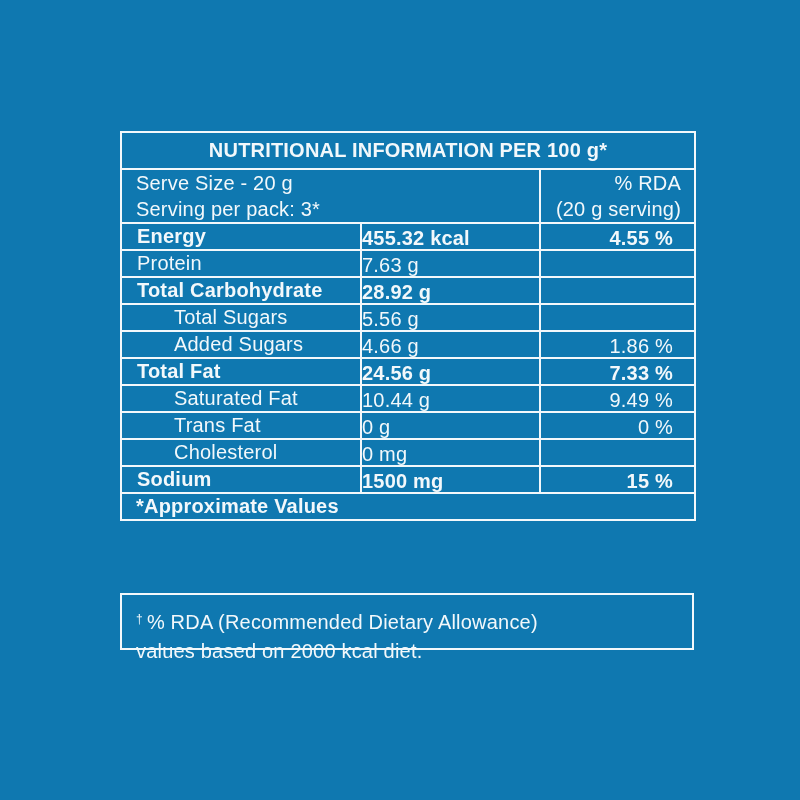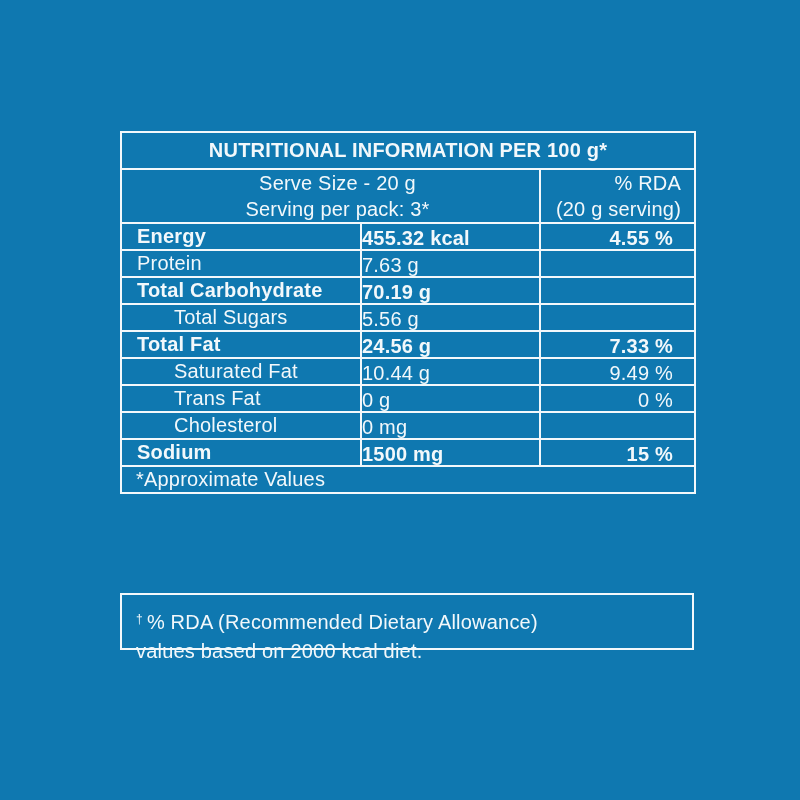--- a/index.html
+++ b/index.html
@@ -45,42 +45,41 @@
     height: 37px;
     text-align: center;
     font-weight: bold;
     font-size: 20px;
     letter-spacing: 0.5px;
   }
   .serve-cell {
     height: 47px;
     padding-left: 14px !important;
     line-height: 26px;
-    text-align: center;
   }
   .rda-head {
     text-align: right;
     padding-right: 13px !important;
     line-height: 26px;
   }
   tr.data td { height: 27px; }
   .c-name { padding-left: 15px !important; }
   .c-name.indent { padding-left: 52px !important; }
   .c-val {
     padding-right: 19px !important;
   }
   .c-rda {
     text-align: right;
     padding-right: 21px !important;
   }
   tr.bold td { font-weight: bold; }
   .num { position: relative; top: 2px; }
   .approx-cell {
     height: 27px;
-    font-weight: normal;
+    font-weight: bold;
     padding-left: 14px !important;
     letter-spacing: 0.3px;
   }
   .footnote {
     position: absolute;
     left: 120px; top: 593px;
     width: 574px; height: 57px;
     border: 2px solid var(--fg);
     padding: 14px 12px 0 14px;
     font-size: 20px;
@@ -129,30 +128,35 @@
     </tr>
 
     <tr class="data">
       <td class="c-name">Protein</td>
       <td class="c-val"><span class="num">7.63 g</span></td>
       <td class="c-rda"><span class="num"></span></td>
     </tr>
 
     <tr class="data bold">
       <td class="c-name">Total Carbohydrate</td>
-      <td class="c-val"><span class="num">70.19 g</span></td>
+      <td class="c-val"><span class="num">28.92 g</span></td>
       <td class="c-rda"><span class="num"></span></td>
     </tr>
 
     <tr class="data">
       <td class="c-name indent">Total Sugars</td>
       <td class="c-val"><span class="num">5.56 g</span></td>
       <td class="c-rda"><span class="num"></span></td>
     </tr>
 
+    <tr class="data">
+      <td class="c-name indent">Added Sugars</td>
+      <td class="c-val"><span class="num">4.66 g</span></td>
+      <td class="c-rda"><span class="num">1.86 %</span></td>
+    </tr>
 
     <tr class="data bold">
       <td class="c-name">Total Fat</td>
       <td class="c-val"><span class="num">24.56 g</span></td>
       <td class="c-rda"><span class="num">7.33 %</span></td>
     </tr>
 
     <tr class="data">
       <td class="c-name indent">Saturated Fat</td>
       <td class="c-val"><span class="num">10.44 g</span></td>

